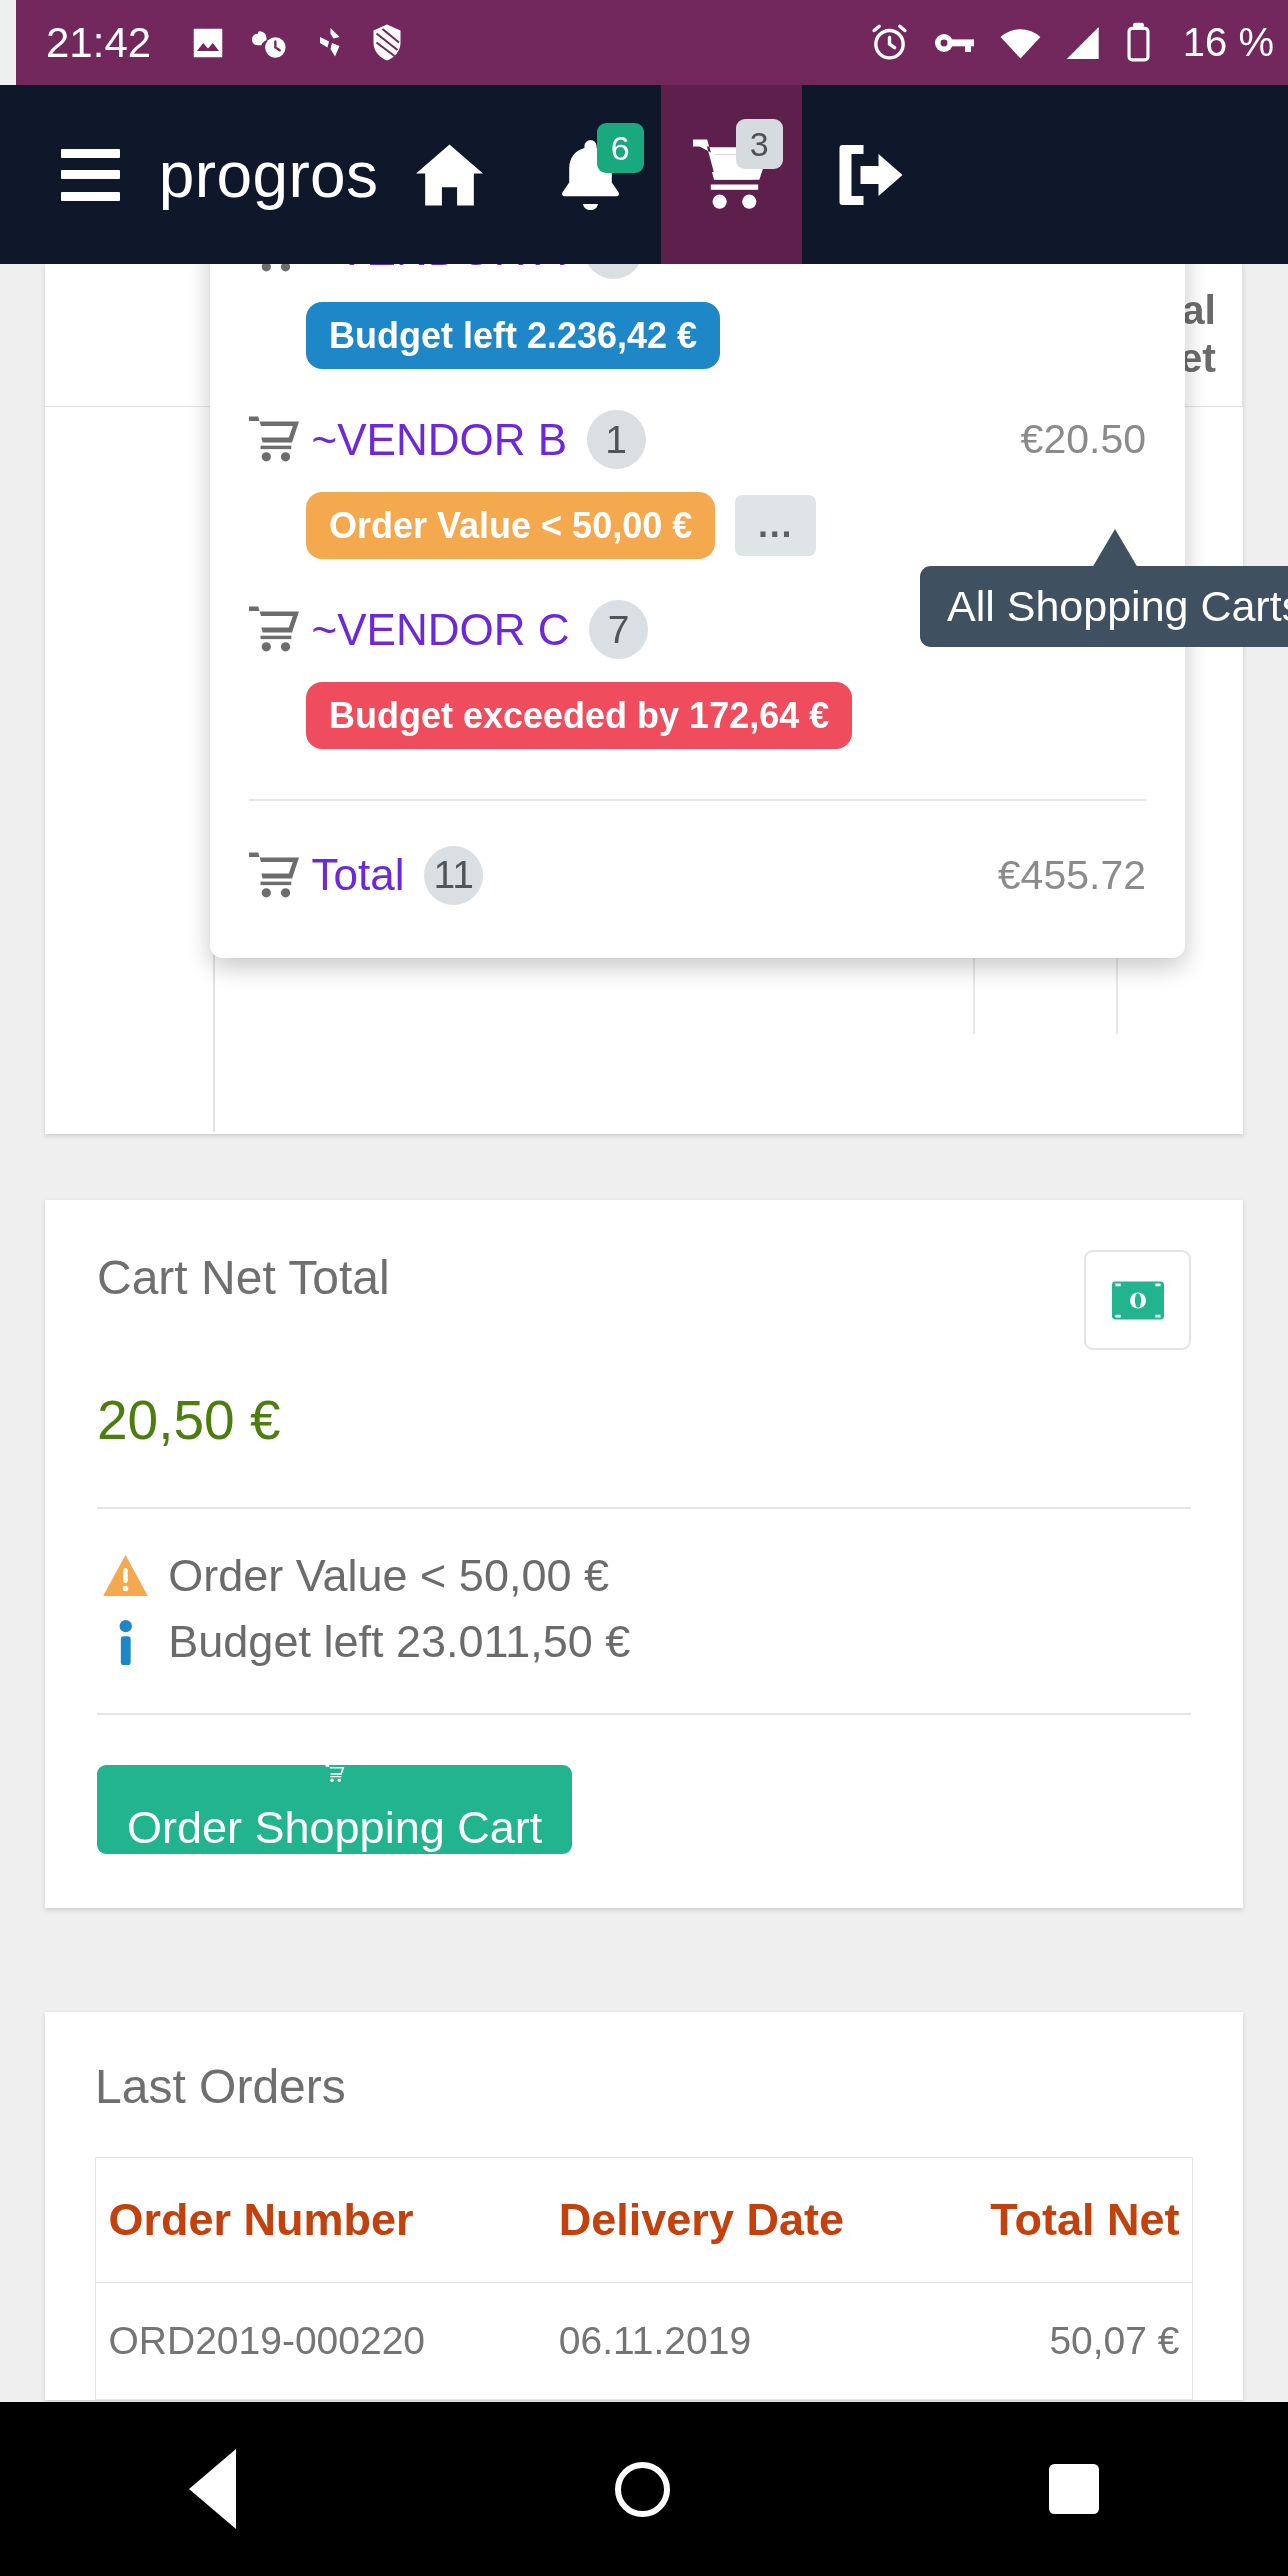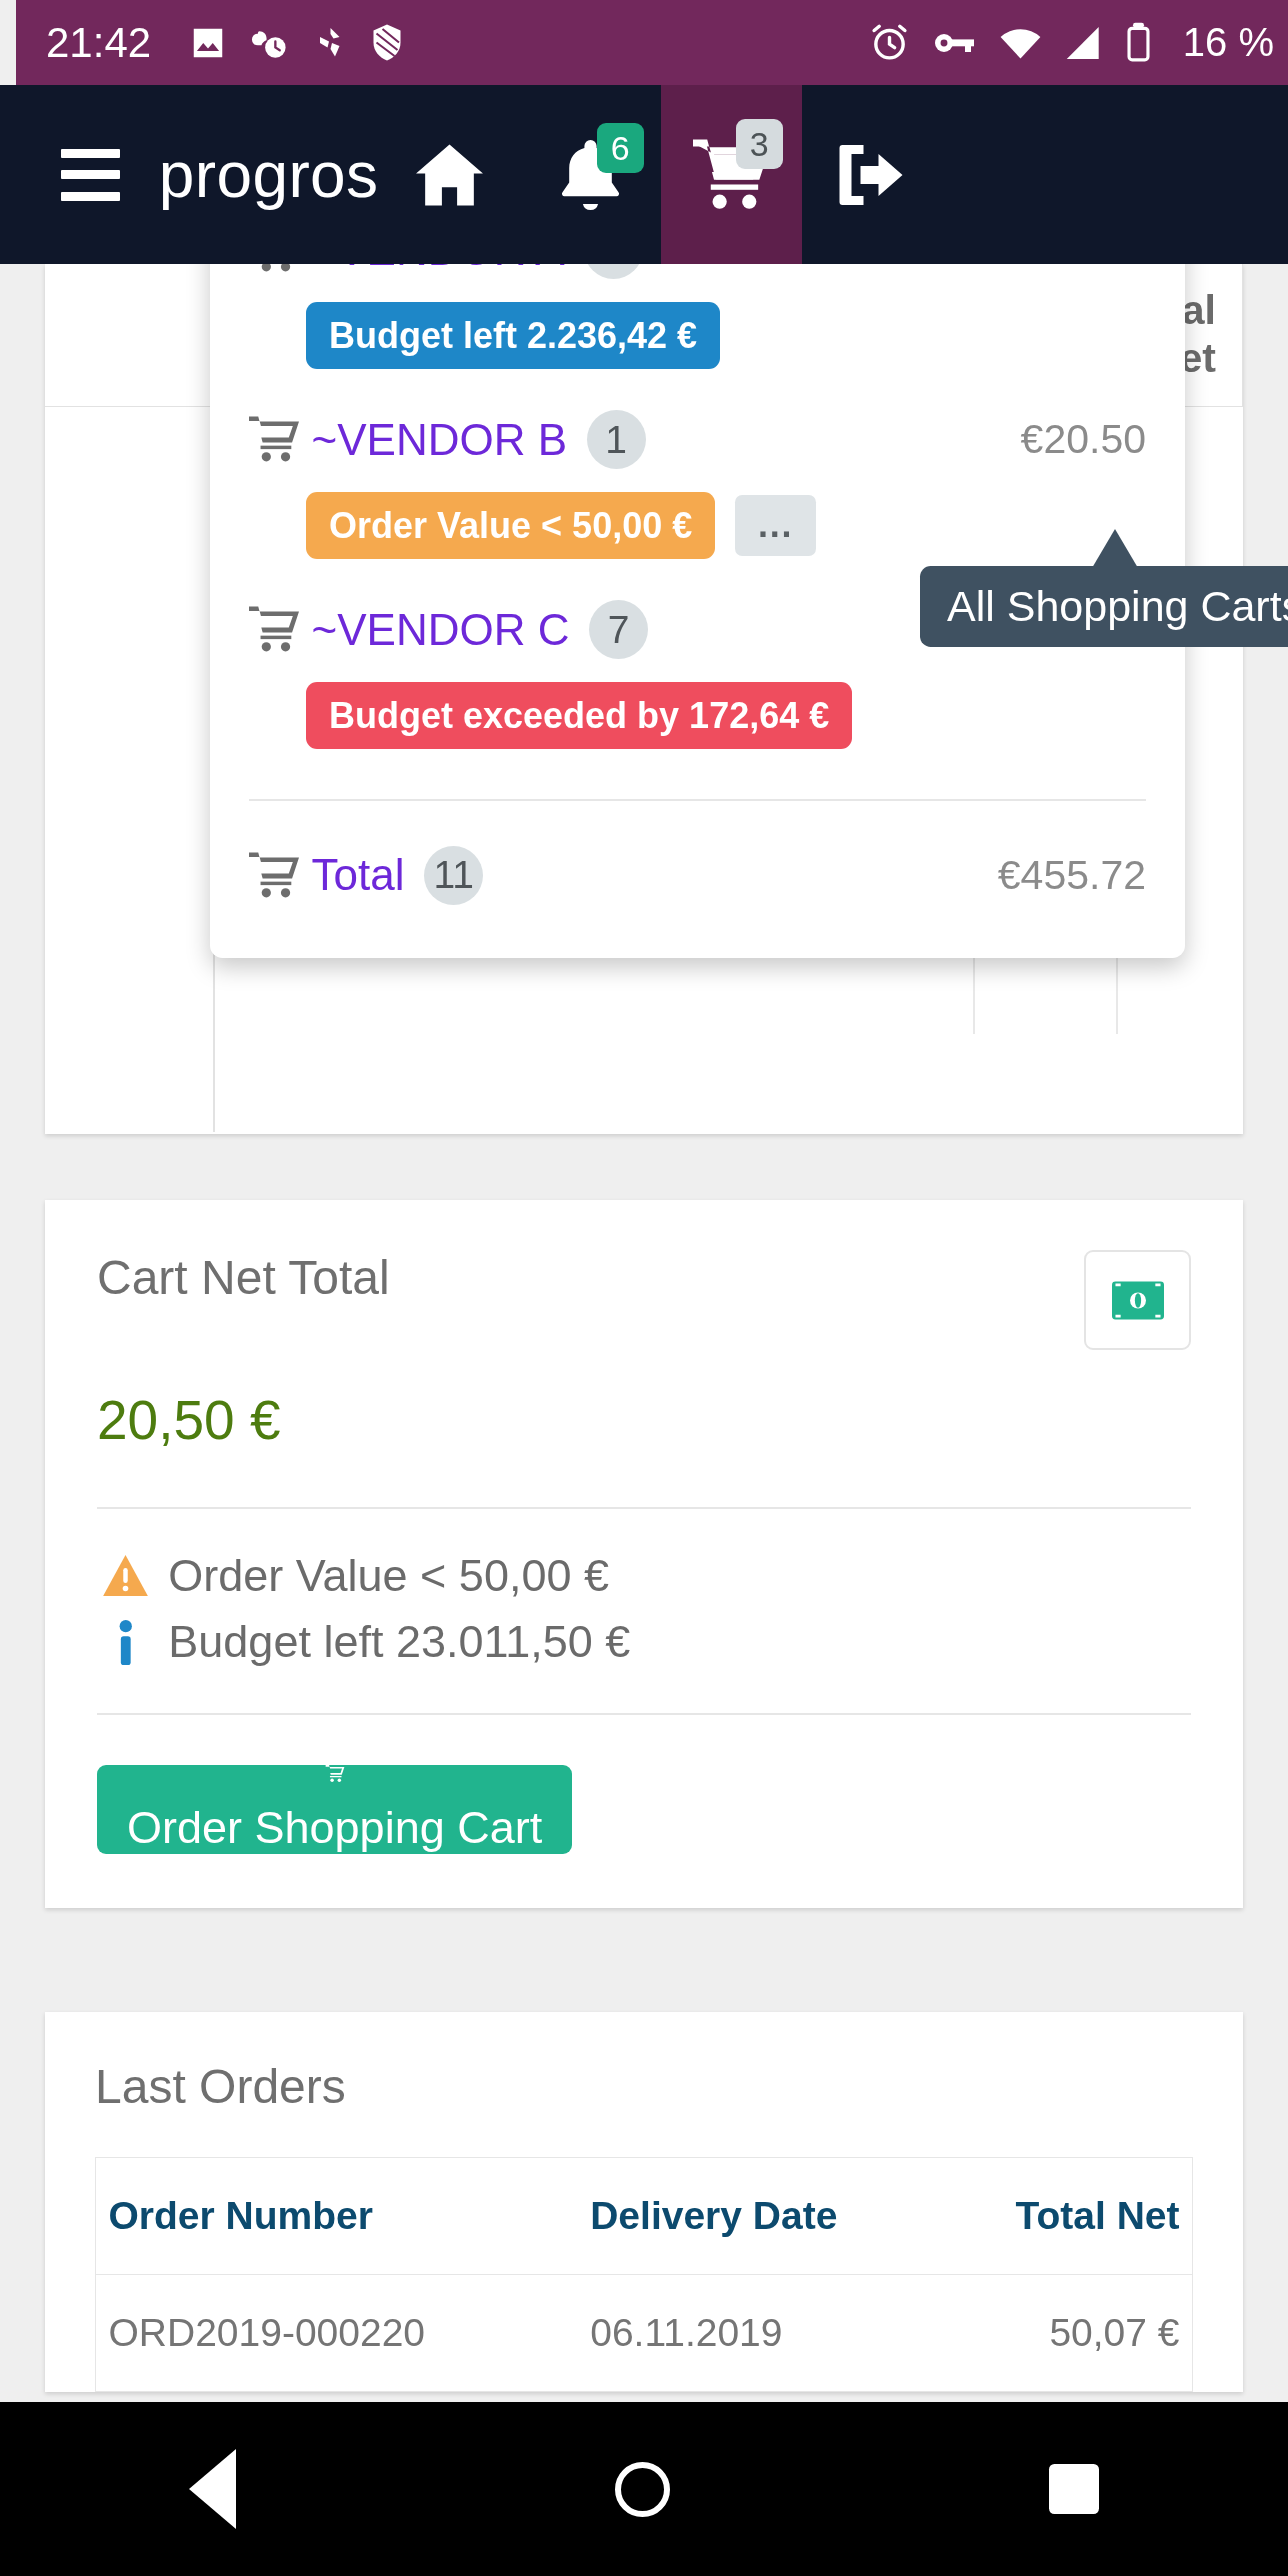--- a/index.html
+++ b/index.html
@@ -90,21 +90,21 @@
   .dd-cart { margin-right: 12.5px; }
   .dd-name { font-size: 44px; color: #6d28d9; white-space: nowrap; }
   .dd-count {
     background: #d9dfe2; color: #4f5559; font-size: 39px; font-weight: 500;
     border-radius: 50%; min-width: 59px; height: 59px; margin-left: 19.7px;
     display: inline-flex; align-items: center; justify-content: center; padding: 0 7.2px;
   }
   .dd-amt { margin-left: auto; font-size: 41px; color: #8b8b8b; }
   .dd-tagline { display: flex; align-items: center; margin: 23px 0 0 57px; }
   .tag {
-    font-size: 36px; font-weight: 700; color: #fff; padding: 12.5px 23px; border-radius: 11px;
+    font-size: 36px; font-weight: 700; color: #fff; padding: 12.5px 23px; border-radius: 16px;
   }
   .tag.blue   { background: #1e87c8; }
   .tag.orange { background: #f5a94e; }
   .tag.red    { background: #ef4d5e; }
   .dots-btn {
     background: #dfe4e7; color: #5a6064; font-size: 36px; font-weight: 700;
     border-radius: 7.2px; padding: 12.5px 23px; margin-left: 19.7px; letter-spacing: 1.8px;
     line-height: .8; display: flex; align-items: center; height: 61px;
   }
   .dd-sep { height: 1.8px; background: #e6e6e6; margin: 50px 39px 0 39px; }
@@ -142,21 +142,21 @@
     margin-top: 50px; background: #21b48e; border: none; border-radius: 9px;
     color: #fff; font-size: 45px; height: 89px; padding: 0 30px;
     display: inline-flex; align-items: center; gap: 19.7px; flex-direction: column;
   }
 
   
   .lo-card { margin-top: 104px; padding: 47px 50px 0 50px; }
   .lo-title { font-size: 48px; color: #6f6f6f; }
   .lo-table { width: 100%; border-collapse: collapse; margin-top: 43px; border: 1.8px solid #e6e6e6; }
   .lo-table th {
-    font-size: 39px; color: #0c4a6e; font-weight: 700; text-align: left;
+    font-size: 45px; color: #c2410c; font-weight: 700; text-align: left;
     padding: 36px 12.5px; border-bottom: 1.8px solid #e6e6e6;
   }
   .lo-table td { font-size: 39px; color: #757575; padding: 36px 12.5px; }
   .lo-table th.num, .lo-table td.num { text-align: right; }
   .lo-table th.mid, .lo-table td.mid { text-align: left; padding-left: 47px; }
 
   
   .navbar {
     position: absolute; bottom: 0; left: 0; width: 1288px; height: 174px;
     background: #000; display: flex; align-items: center; justify-content: space-around;

